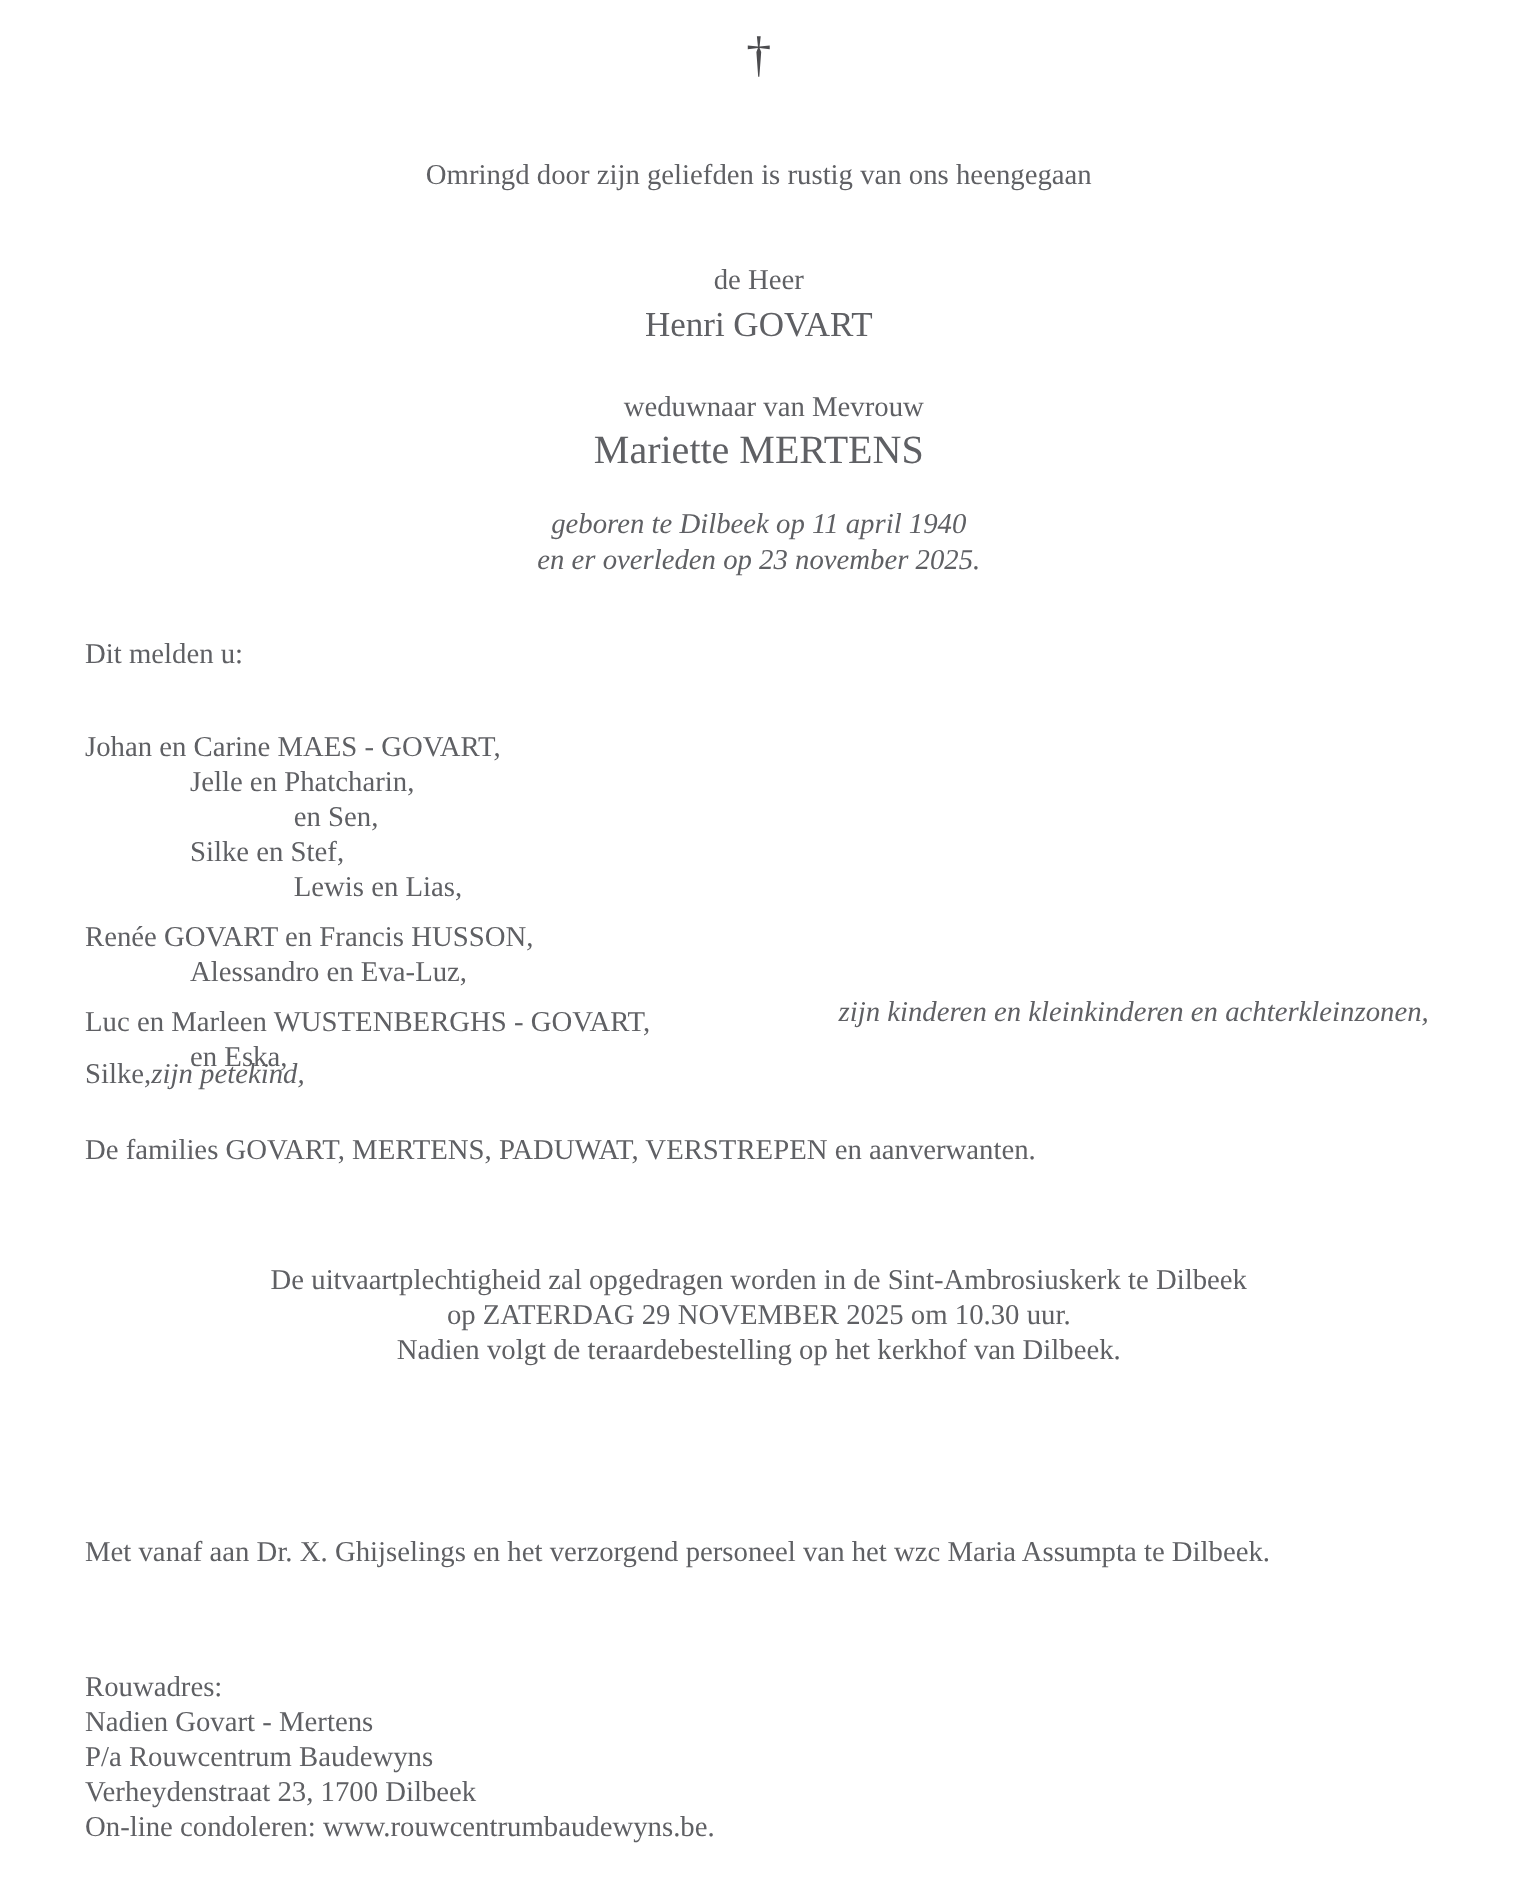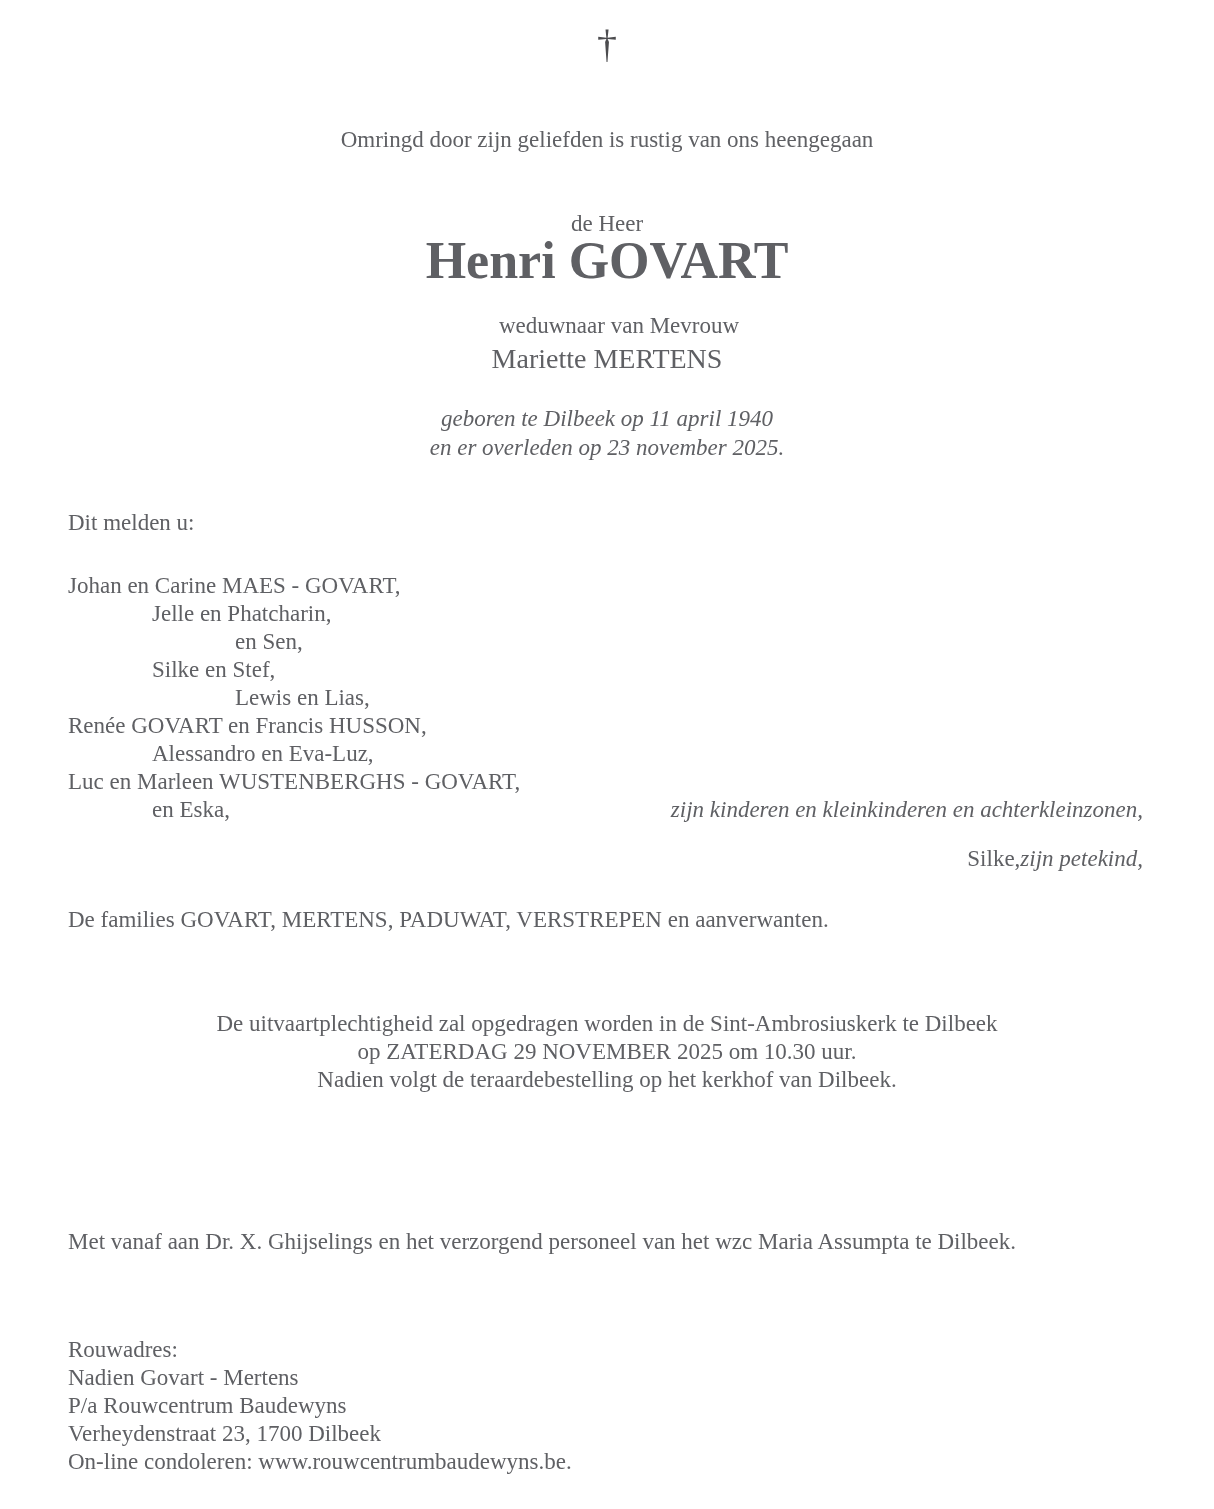--- a/index.html
+++ b/index.html
@@ -24,34 +24,34 @@
   .full-row { left: 68px; right: 71px; }
 
   .cross {
     top: 22px;
     font-size: 40px;
     line-height: 44px;
     color: #4c4c4f;
   }
   .opening-line   { top: 126px; }
   .honorific      { top: 210px; }
-  .deceased-name  { top: 238px; font-size: 52px; line-height: 46px; font-weight: bold; }
+  .deceased-name  { top: 238px; font-size: 28px; line-height: 46px; }
   .widower-line   { top: 312px; margin-left: 24px; }
-  .spouse-name    { top: 340px; font-size: 28px; line-height: 38px; }
+  .spouse-name    { top: 340px; font-size: 32px; line-height: 38px; }
   .dates-block    { top: 404px; font-style: italic; line-height: 29px; }
 
   .intro          { top: 509px; }
   .family-list    { top: 572px; }
   .family-list .row { white-space: pre; }
-  .ind-0 { padding-left: 0; }
+  .ind-0 { padding-left: 0; margin-top: 12px; }
   .ind-1 { padding-left: 84px; }
   .ind-2 { padding-left: 167px; }
 
   .relatives-note { top: 796px; right: 71px; font-style: italic; text-align: right; }
-  .godchild-row   { top: 845px; display: flex; justify-content: flex-end; }
+  .godchild-row   { top: 845px; display: flex; justify-content: flex-start; }
   .godchild-role  { font-style: italic; }
   .families-line  { top: 906px; }
 
   .service-block  { top: 1010px; }
   .acknowledgement{ top: 1228px; }
   .mourning-block { top: 1336px; }
 </style>
 </head>
 <body>
 

